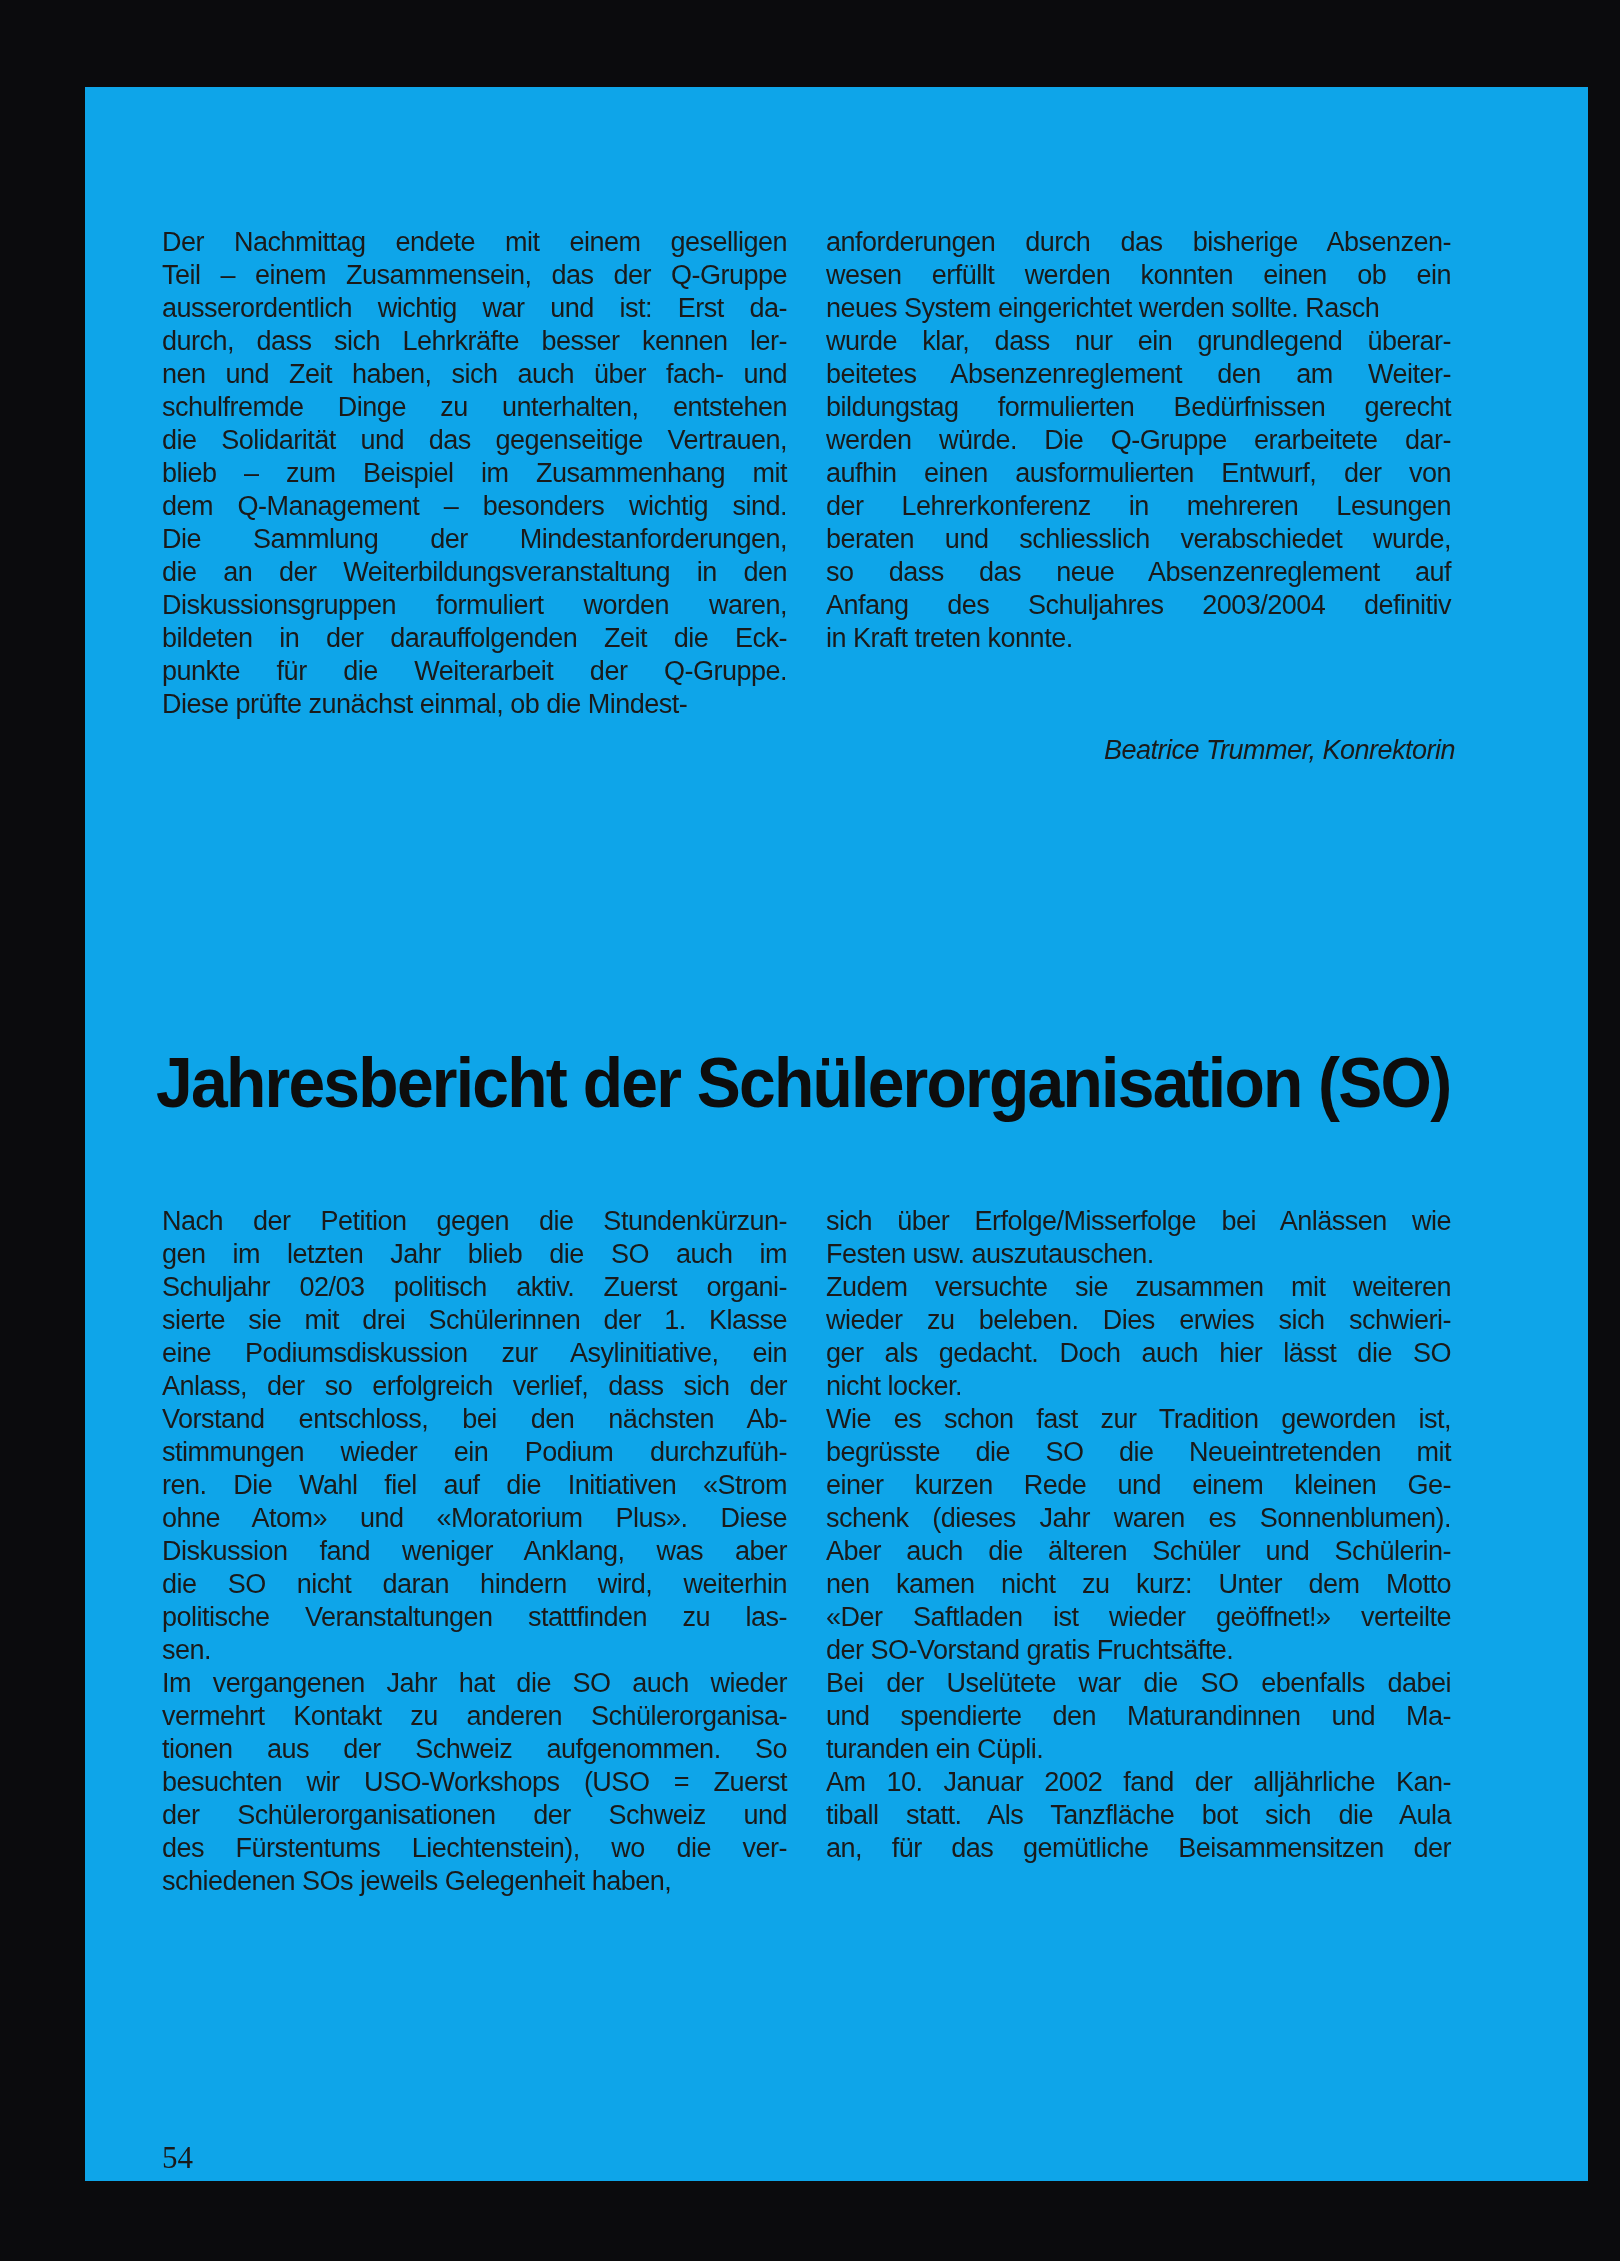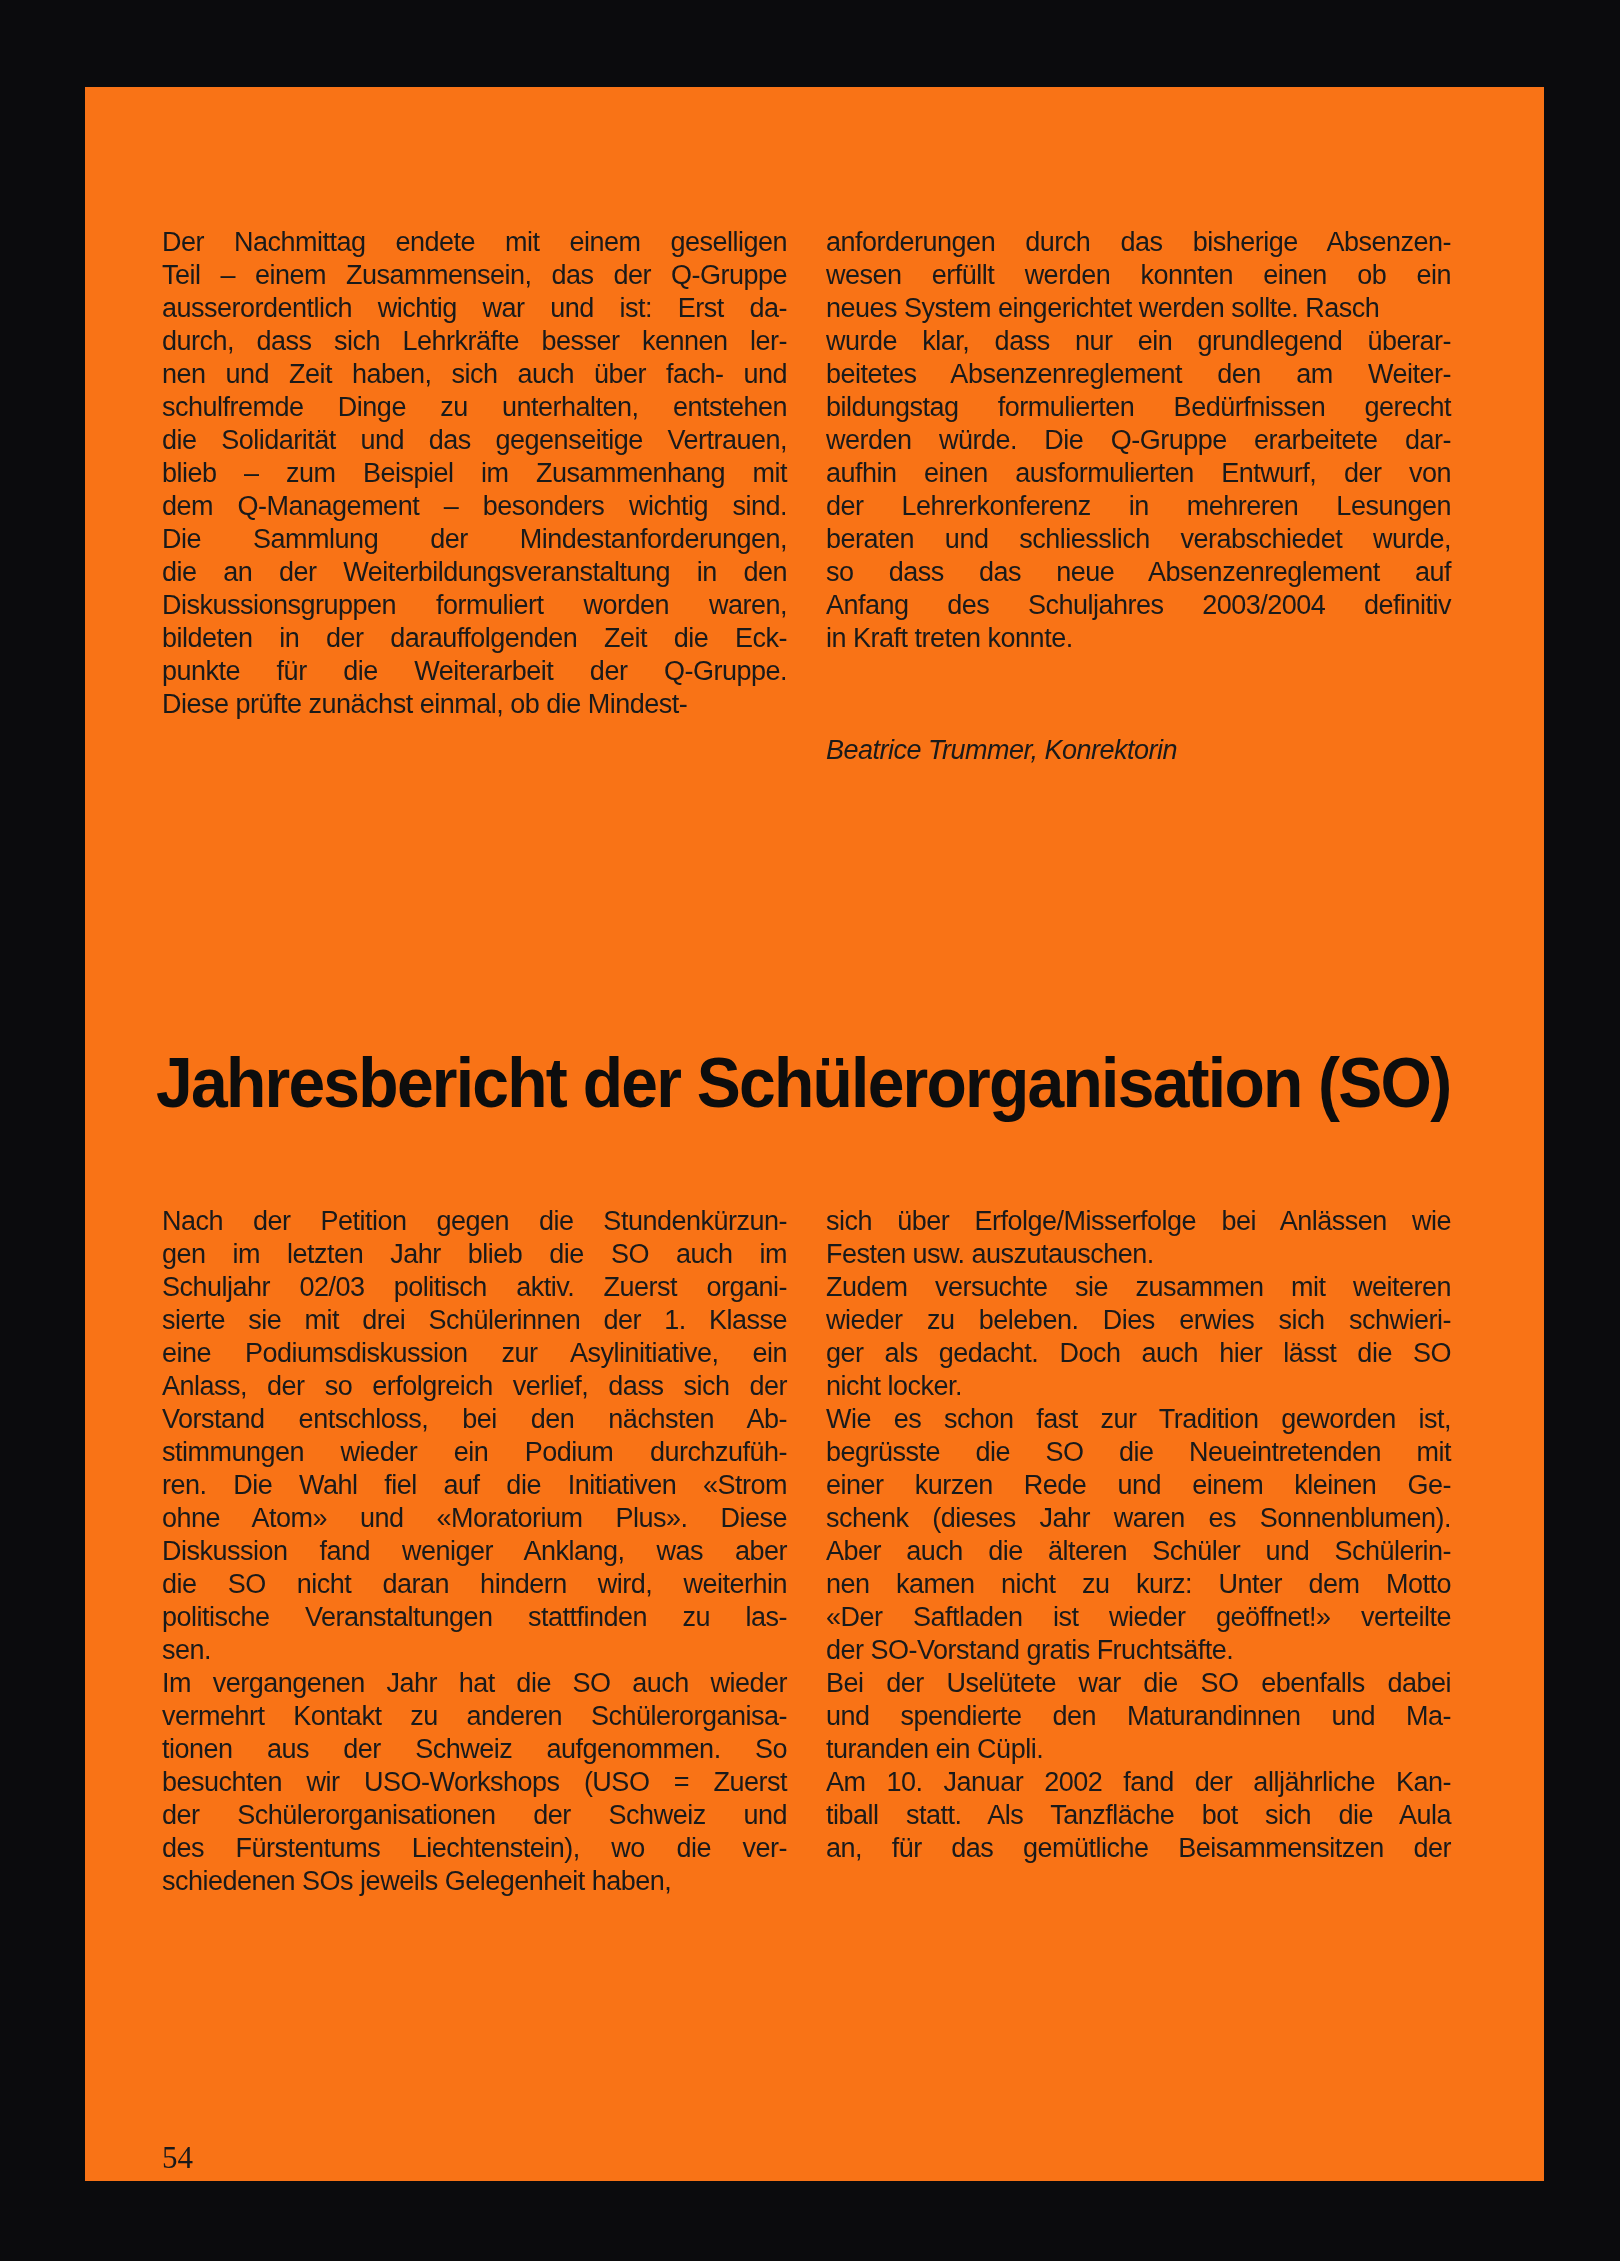--- a/index.html
+++ b/index.html
@@ -8,21 +8,22 @@
     background: #0b0b0d;
     position: relative;
     overflow: hidden;
     font-family: "Liberation Sans", "DejaVu Sans", sans-serif;
     color: #1a1a1a;
   }
   .page {
     position: absolute;
     left: 85px; top: 87px;
     width: 1459px; height: 2094px;
-    background: #f97316;
+    background: #0ea5e9;
+    padding-left: 44px;
   }
   .col {
     position: absolute;
     width: 625px;
     font-size: 27px;
     line-height: 33px;
     letter-spacing: -0.5px;
     word-spacing: 0px;
   }
   .col .line {
@@ -34,21 +35,21 @@
   }
   .col .line.last { text-align-last: left; }
   .top-left { left: 77px; top: 139px; }
   .top-right { left: 741px; top: 139px; }
   .bottom-left { left: 77px; top: 1118px; }
   .bottom-right { left: 741px; top: 1118px; }
   .signature {
     position: absolute;
     left: 741px; top: 648px;
     width: 629px;
-    text-align: left;
+    text-align: right;
     font-style: italic;
     font-size: 27px;
     letter-spacing: -0.5px;
   }
   .title {
     position: absolute;
     left: 71px; top: 907px;
     width: 1385px;
     font-size: 71px;
     font-weight: bold;

